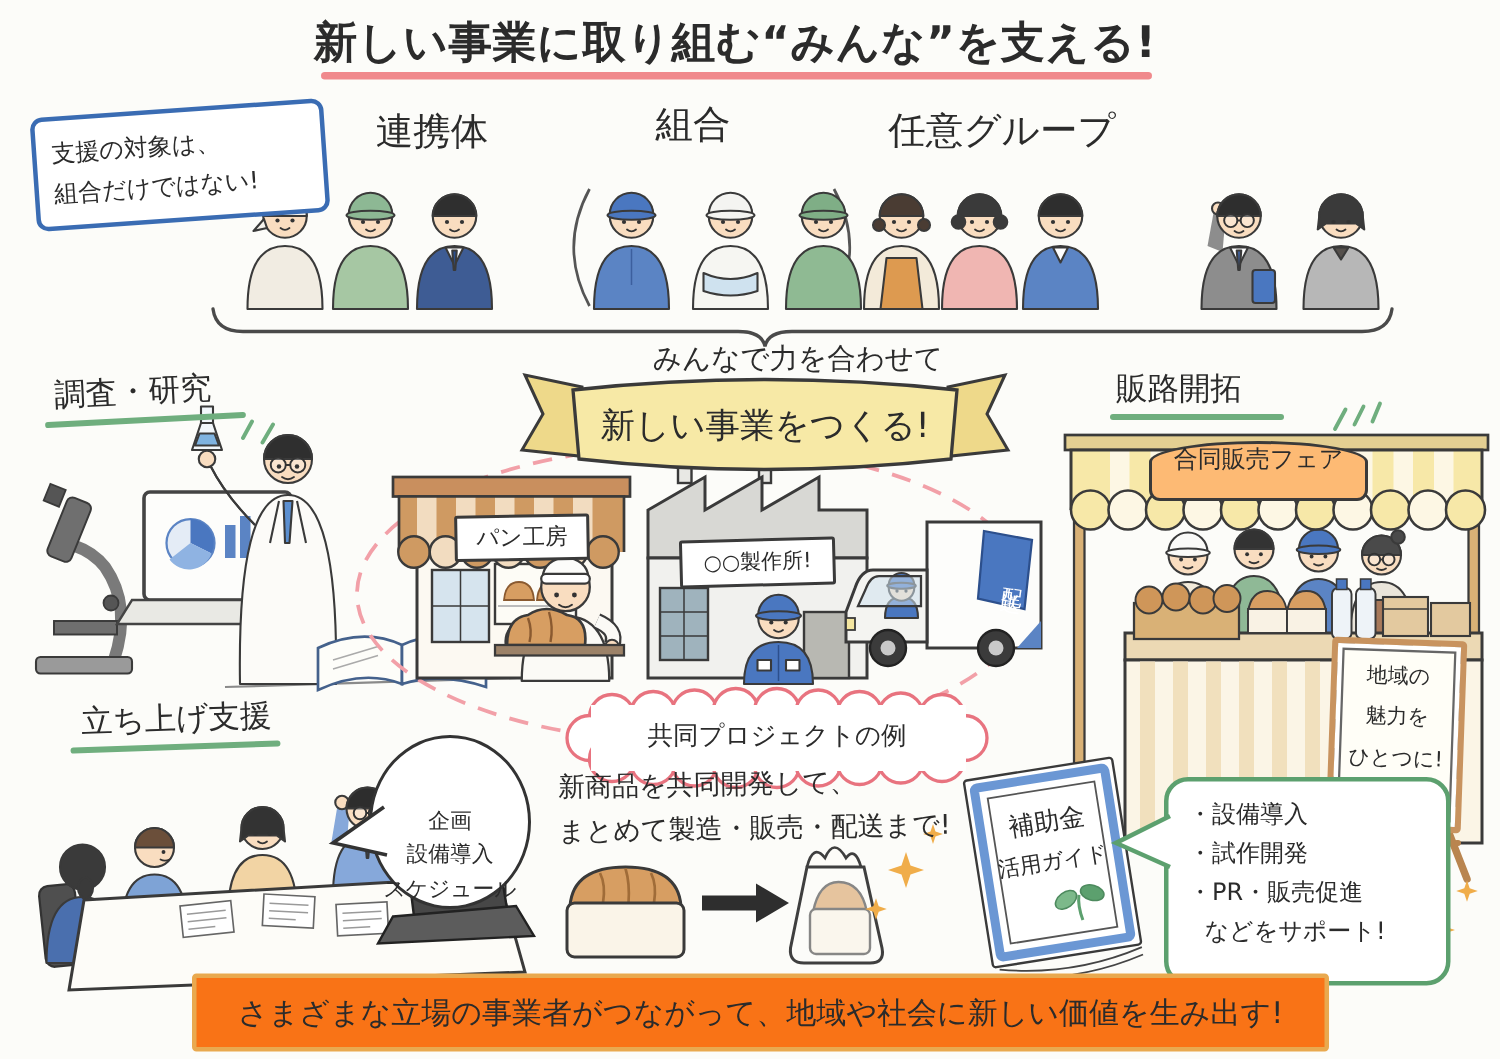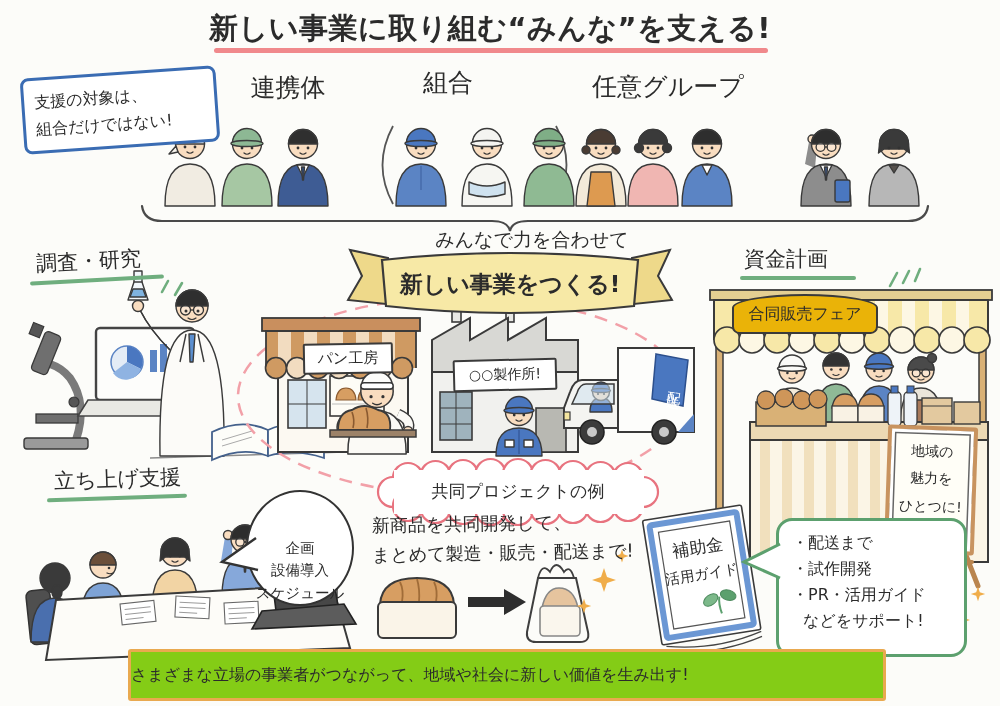--- a/index.html
+++ b/index.html
@@ -11,42 +11,42 @@
   .title{font-size:29px;font-weight:bold;letter-spacing:.5px}
   .ul{position:absolute;border-radius:3px}
   .ul-red{height:5px;background:#f0898c}
   .ul-green{height:4px;background:#6fae7e}
   .glab{font-size:25px}
   .seclab{font-size:21px}
   .note{position:absolute;left:22px;top:72px;width:170px;padding:8px 10px;border:3px solid #3a6cb3;
         border-radius:8px;background:#fff;transform:rotate(-4deg);font-size:16px;line-height:1.7}
   .sign{position:absolute;background:#fff;border:2px solid #3a3a3a;display:flex;align-items:center;
         justify-content:center;border-radius:2px}
-  .fairbanner{position:absolute;left:732px;top:294px;width:142px;height:36px;background:#eab308;
+  .fairbanner{position:absolute;left:766px;top:294px;width:142px;height:36px;background:#fdba74;
         border:2px solid #3a3a3a;border-radius:55% 55% 8px 8px / 38% 38% 8px 8px;
-        display:flex;align-items:center;justify-content:center;font-size:16px}
+        display:flex;align-items:flex-start;justify-content:center;font-size:16px}
   .aframe{position:absolute;left:886px;top:426px;width:82px;height:112px;background:#fffef7;
         border:4px solid #c8935f;border-radius:3px;transform:rotate(2deg);
         box-shadow:inset 0 0 0 3px #fff, inset 0 0 0 4.5px #666;
         font-size:14px;text-align:center;padding-top:8px;line-height:1.95}
   .mbubble{position:absolute;left:246px;top:490px;width:104px;height:112px;background:#fff;
         border:2.5px solid #333;border-radius:50%;display:flex;flex-direction:column;
         align-items:center;justify-content:flex-end;font-size:14.5px;line-height:1.55}
   .gbubble{position:absolute;left:776px;top:518px;width:172px;height:124px;background:#fff;
         border:3px solid #5ca06e;border-radius:16px;font-size:16px;line-height:1.62;
         padding:9px 0 0 13px}
   .gbubble .ind{margin-left:11px}
   .booktext{position:absolute;left:652px;top:512px;width:100px;height:126px;transform:rotate(-9deg)}
   .booktext .l1{position:absolute;top:24px;width:100%;text-align:center;font-size:17px}
   .booktext .l2{position:absolute;top:53px;width:100%;text-align:center;font-size:14.5px}
   .vtext{position:absolute;left:661px;top:362px;width:24px;height:44px;color:#fff;font-size:14px;
         writing-mode:vertical-rl;letter-spacing:3px;transform:rotate(8deg);text-align:center}
-  .footer{position:absolute;left:128px;top:649px;width:752px;height:46px;background:#84cc16;
+  .footer{position:absolute;left:128px;top:649px;width:752px;height:46px;background:#f97316;
         border:3px solid #e9a94f;border-radius:3px;display:flex;align-items:center;
-        justify-content:flex-start;font-size:16px}
+        justify-content:center;font-size:20px}
   .cloudtext{font-size:17px}
   .projline{font-size:18px;transform:rotate(-1deg)}
   
   .fn{fill:none}
   .prs path,.prs rect,.prs circle,.prs ellipse{stroke:#3a3a3a;stroke-width:1.4;stroke-linejoin:round}
   .prs .hd{fill:#f9ddc0}
   .prs circle.ey{stroke:none;fill:#333}
   .prs path.sm{fill:none;stroke:#333;stroke-width:1.2;stroke-linecap:round}
   .gls circle{fill:rgba(255,255,255,.25);stroke:#333;stroke-width:1.3}
   .gls line{stroke:#333;stroke-width:1.3}
@@ -575,30 +575,30 @@
 
   <div class="t title ctr" style="left:490px;top:10px">新しい事業に取り組む“みんな”を支える!</div>
   <div class="ul ul-red" style="left:214px;top:48px;width:554px"></div>
 
   <div class="note">
     <div>支援の対象は、</div>
     <div>組合だけではない!</div>
   </div>
 
   <div class="t glab ctr" style="left:288px;top:72px">連携体</div>
-  <div class="t glab ctr" style="left:448px;top:67px">組合</div>
+  <div class="t glab ctr" style="left:462px;top:67px">組合</div>
   <div class="t glab ctr" style="left:668px;top:71px">任意グループ</div>
 
   <div class="t ctr" style="left:532px;top:228px;font-size:19px">みんなで力を合わせて</div>
-  <div class="t ctr" style="left:510px;top:270px;font-size:23px;font-weight:bold">新しい事業をつくる!</div>
+  <div class="t ctr" style="left:510px;top:270px;font-size:23px;font-weight:normal">新しい事業をつくる!</div>
 
   <div class="t seclab" style="left:36px;top:248px;transform:rotate(-3deg)">調査・研究</div>
   <div class="ul ul-green" style="left:30px;top:278px;width:134px;transform:rotate(-3deg)"></div>
 
-  <div class="t seclab" style="left:744px;top:246px">資金計画</div>
+  <div class="t seclab" style="left:744px;top:246px">販路開拓</div>
   <div class="ul ul-green" style="left:740px;top:276px;width:116px"></div>
 
   <div class="t seclab" style="left:54px;top:466px;transform:rotate(-2deg)">立ち上げ支援</div>
   <div class="ul ul-green" style="left:47px;top:496px;width:140px;transform:rotate(-2deg)"></div>
 
   <div class="sign" style="left:303px;top:343px;width:86px;height:27px;font-size:15px;transform:rotate(-1deg)">
     <span>パン工房</span>
   </div>
   <div class="sign" style="left:453px;top:359px;width:100px;height:28px;font-size:14px;transform:rotate(-1.5deg)">
     <span>○○製作所!</span>
@@ -627,23 +627,23 @@
   <div class="t cloudtext ctr" style="left:518px;top:481px">共同プロジェクトの例</div>
   <div class="t projline" style="left:372px;top:513px">新商品を共同開発して、</div>
   <div class="t projline" style="left:372px;top:542px">まとめて製造・販売・配送まで!</div>
 
   <div class="booktext">
     <div class="l1">補助金</div>
     <div class="l2">活用ガイド</div>
   </div>
 
   <div class="gbubble">
-    <div>・配送まで</div>
+    <div>・設備導入</div>
     <div>・試作開発</div>
-    <div>・PR・活用ガイド</div>
+    <div>・PR・販売促進</div>
     <div class="ind">などをサポート!</div>
   </div>
   <svg style="left:736px;top:538px" width="50" height="44">
     <path d="M44,6 L8,24 L44,40" fill="#fff" stroke="#5ca06e" stroke-width="3"></path>
   </svg>
 
   <div class="footer">
     <span>さまざまな立場の事業者がつながって、地域や社会に新しい価値を生み出す!</span>
   </div>
 

